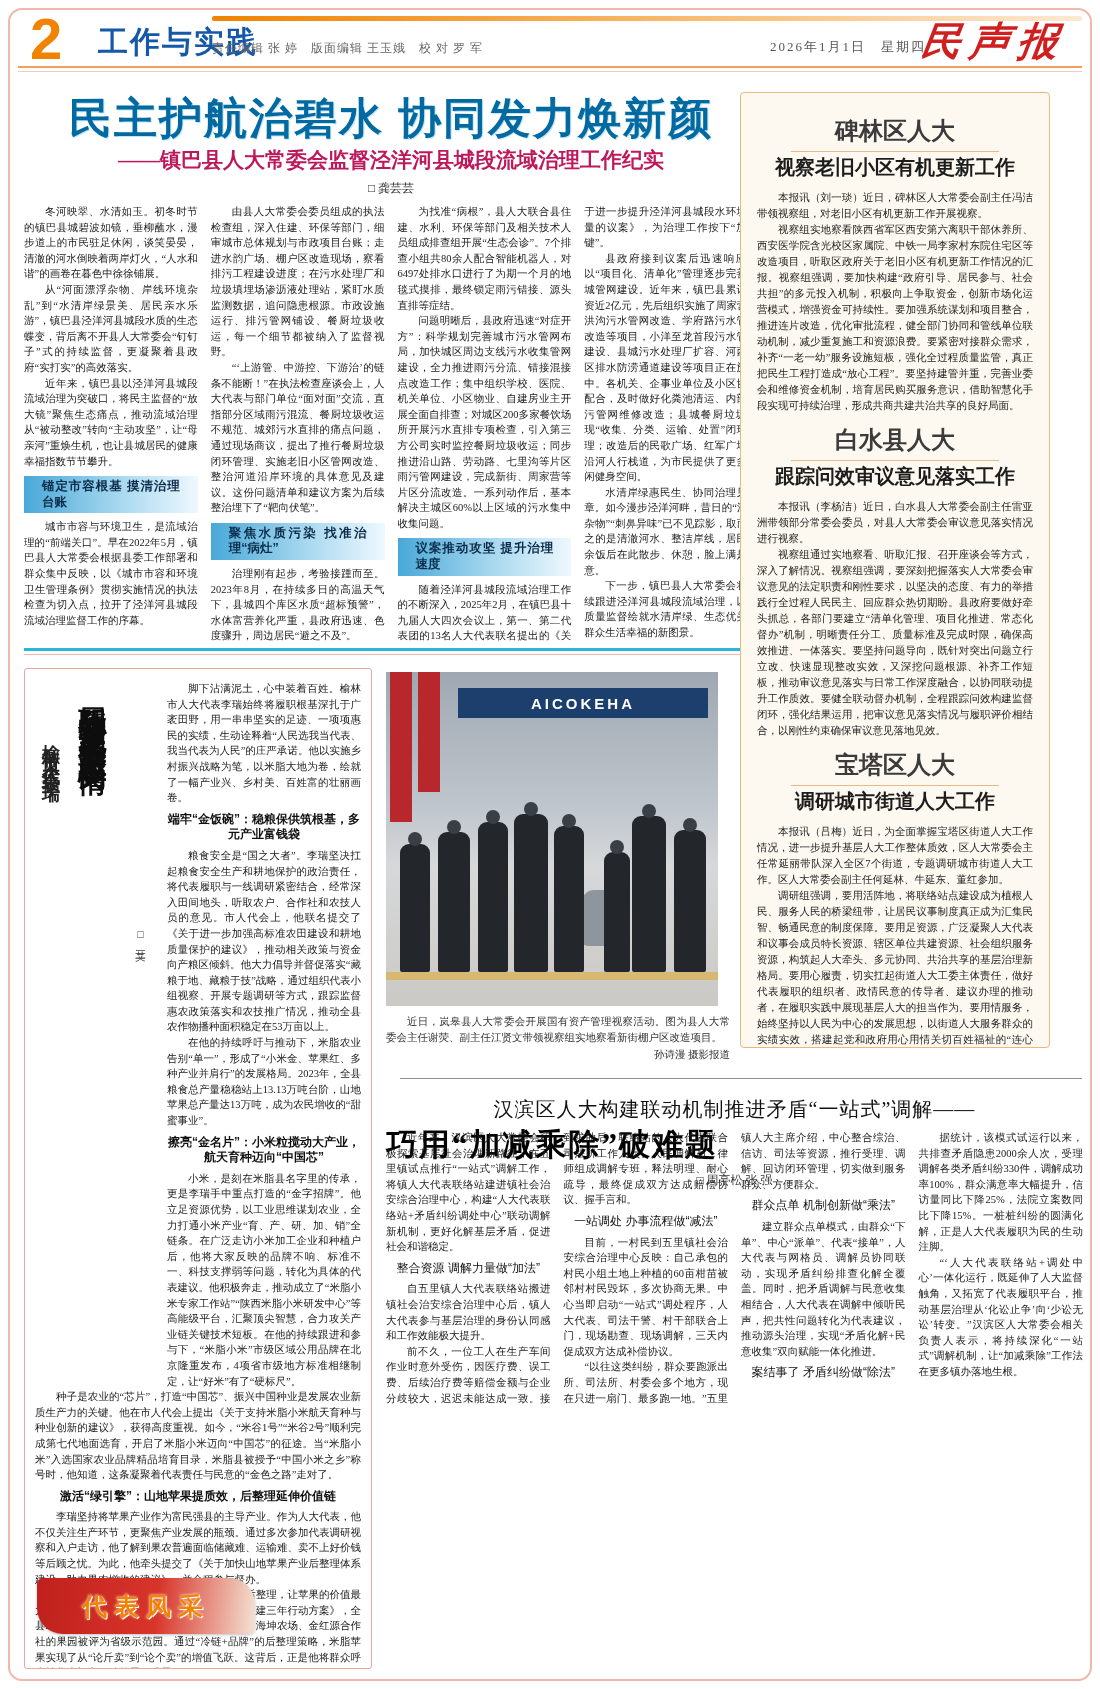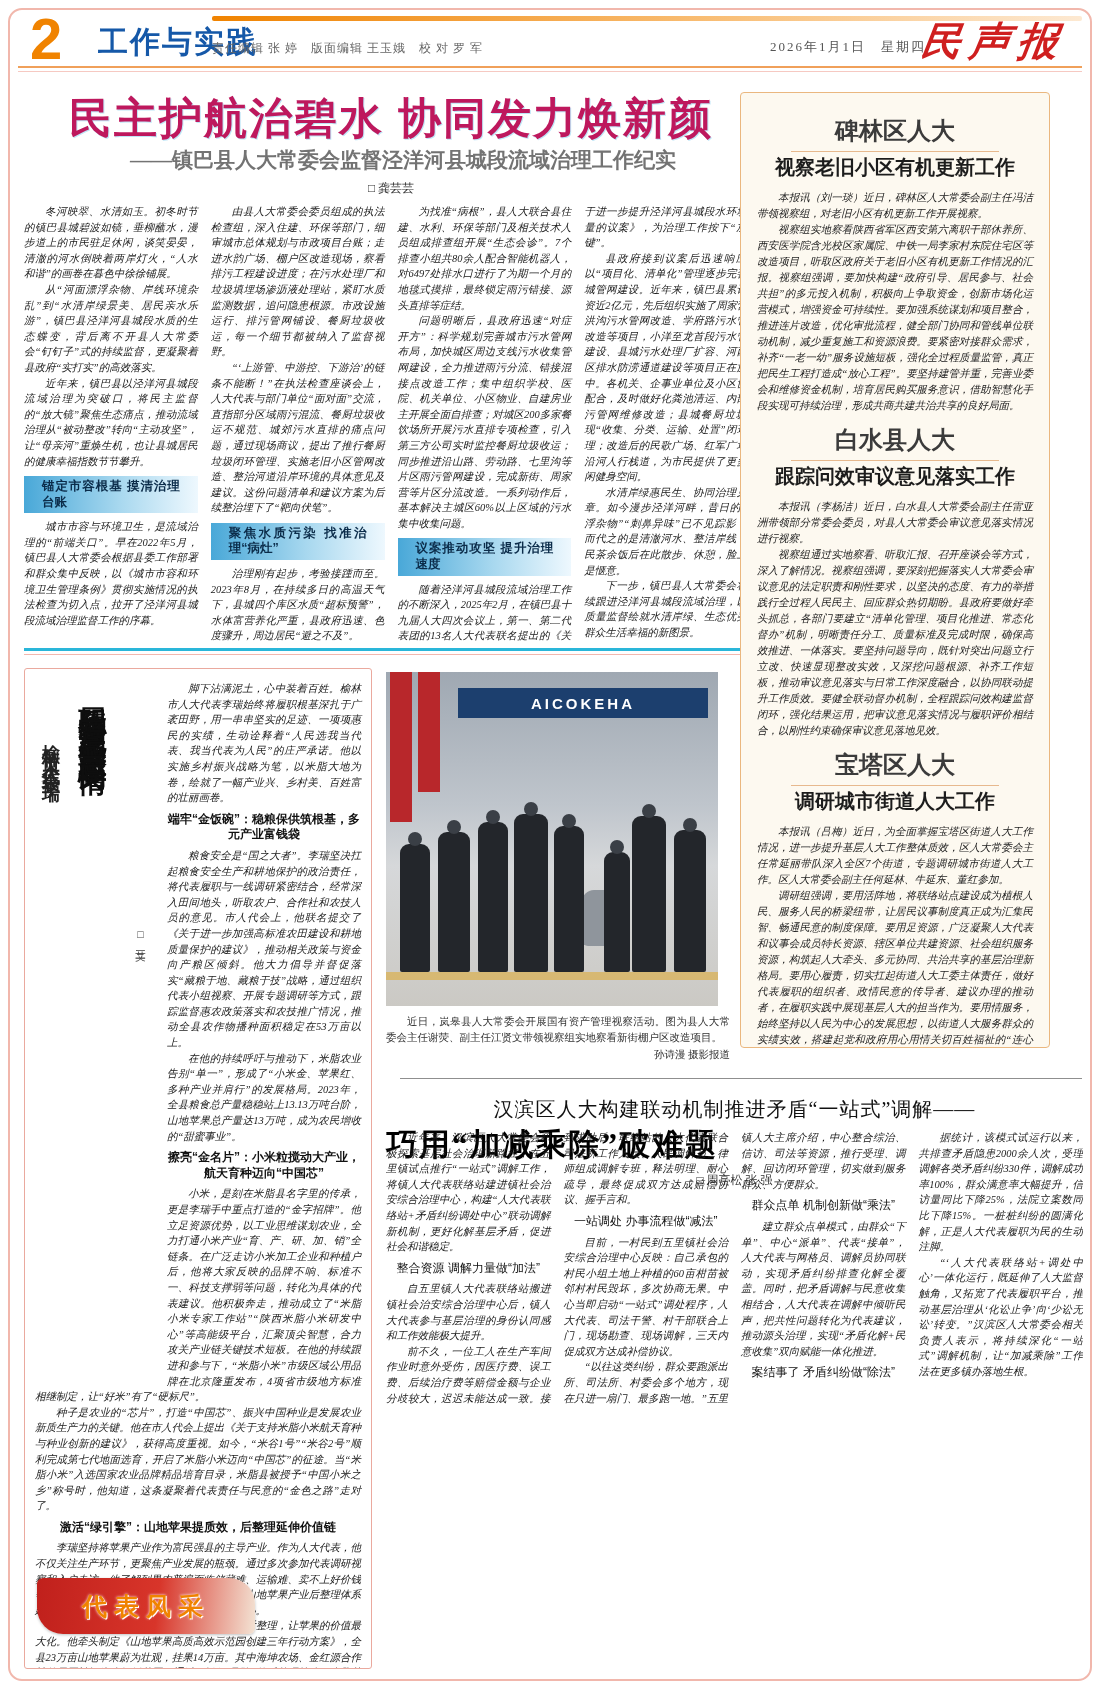--- a/index.html
+++ b/index.html
@@ -19,29 +19,29 @@
   .hdr-date{position:absolute;left:770px;top:38px;font-size:13px;color:#555;letter-spacing:2px;}
   .masthead{position:absolute;right:34px;top:14px;font-family:"DejaVu Serif",serif;
            font-style:italic;font-weight:bold;font-size:40px;color:#cf1f1f;
            letter-spacing:8px;transform:skewX(-8deg);}
   .hdr-line1{position:absolute;left:18px;top:66px;width:1064px;height:2px;background:#f0a05a;}
   .hdr-line2{position:absolute;left:18px;top:71px;width:1064px;height:1px;background:#f6c9c2;}
 
   
   .headline{position:absolute;left:24px;top:90px;width:734px;text-align:center;
            font-family:"Liberation Sans",sans-serif;font-weight:bold;font-size:43px;
-           letter-spacing:2px;color:#be185d;text-shadow:1px 1px 0 #bfe6f7;}
-  .subheadline{position:absolute;left:36px;top:146px;width:734px;text-align:center;
-           font-weight:bold;font-size:21px;color:#737373;}
+           letter-spacing:2px;color:#0369a1;text-shadow:1px 1px 0 #bfe6f7;}
+  .subheadline{position:absolute;left:24px;top:146px;width:734px;text-align:center;
+           font-weight:bold;font-size:21px;color:#be185d;}
   .m-byline{position:absolute;left:24px;top:180px;width:734px;text-align:center;
            font-size:12px;color:#333;}
   .main-cols{position:absolute;left:24px;top:204px;width:734px;height:448px;
            column-count:4;column-gap:13px;overflow:hidden;
            font-size:10.5px;line-height:15.6px;text-align:justify;}
-  .main-cols .p,.bottom-cols .p,.feature-flow .p,.sb-flow .p{text-indent:2em;margin:0;font-style:italic;}
+  .main-cols .p,.bottom-cols .p,.feature-flow .p,.sb-flow .p{text-indent:2em;margin:0;}
   .main-cols .h{break-inside:avoid;margin:7px 0 6px;padding:3px 18px;text-indent:0;
            font-family:"Liberation Sans",sans-serif;font-weight:bold;font-size:12.5px;
            color:#0b2c4a;background:linear-gradient(90deg,#49a8d8 0%,#a8d8ef 55%,#eef8fe 100%);}
 
   
   .div-cyan{position:absolute;left:24px;top:648px;width:734px;height:3px;background:#2ab6d9;}
   .div-pink{position:absolute;left:24px;top:654px;width:734px;height:1px;background:#f3b7ae;}
   .bottom-rule{position:absolute;left:400px;top:1078px;width:682px;height:1px;background:#8f8f8f;}
 
   

